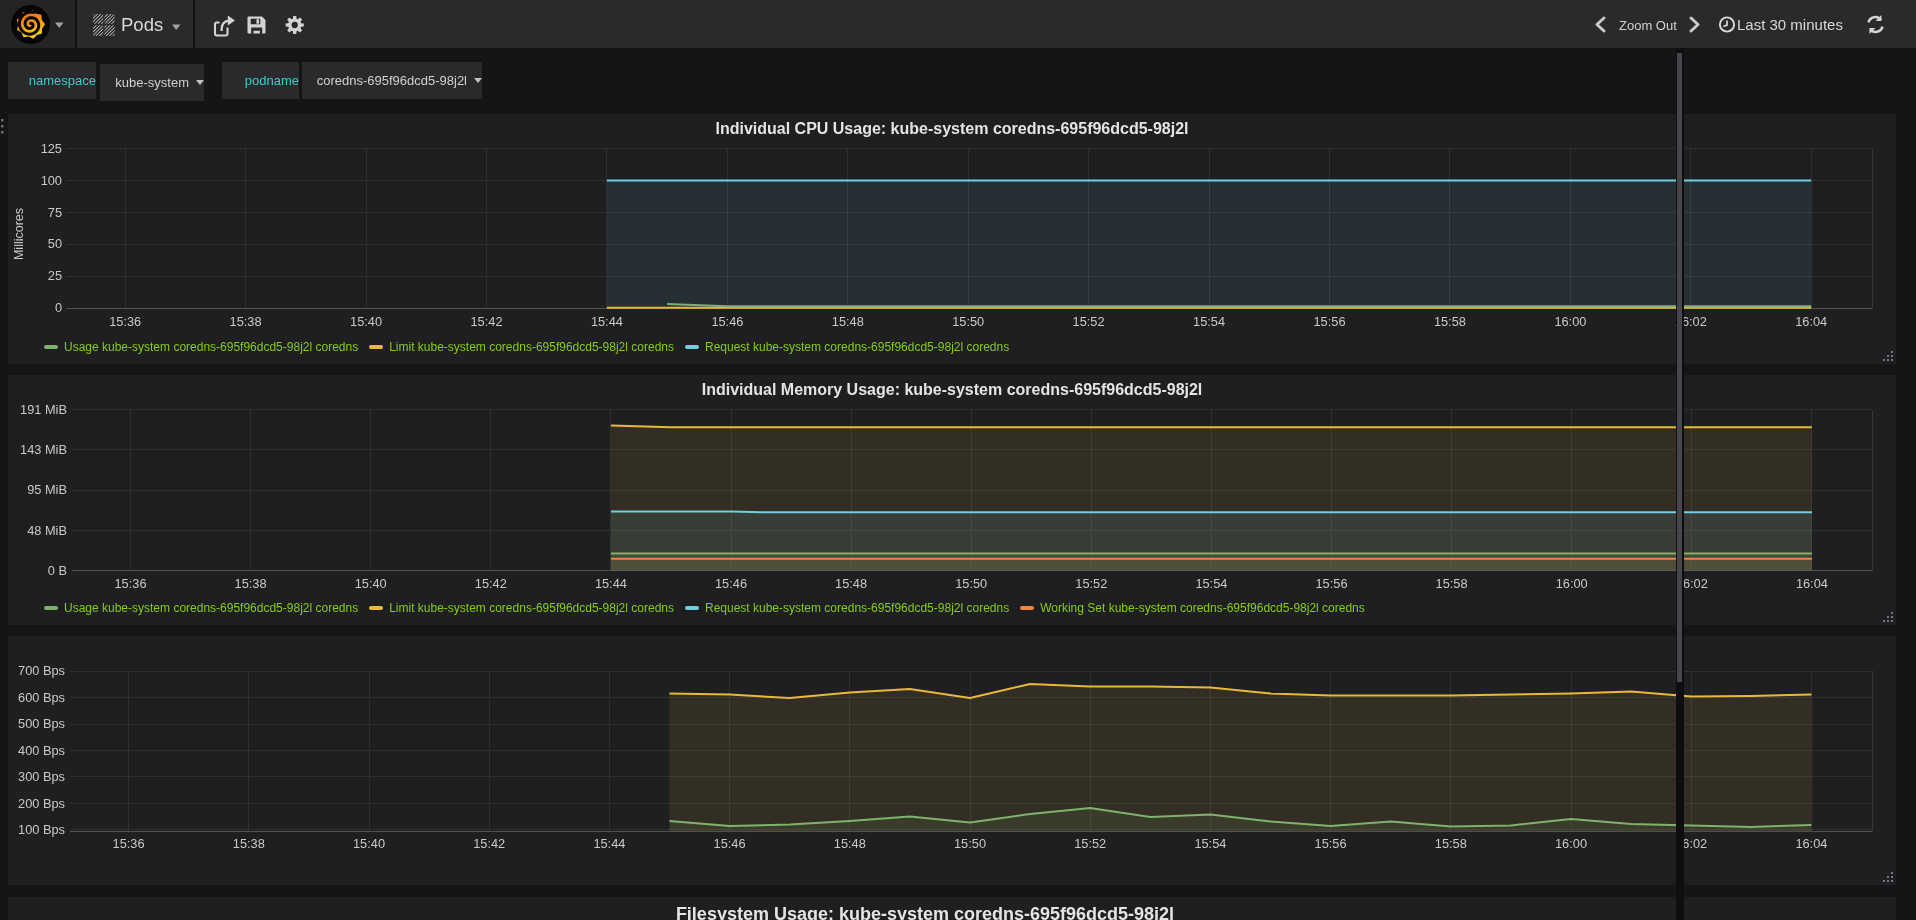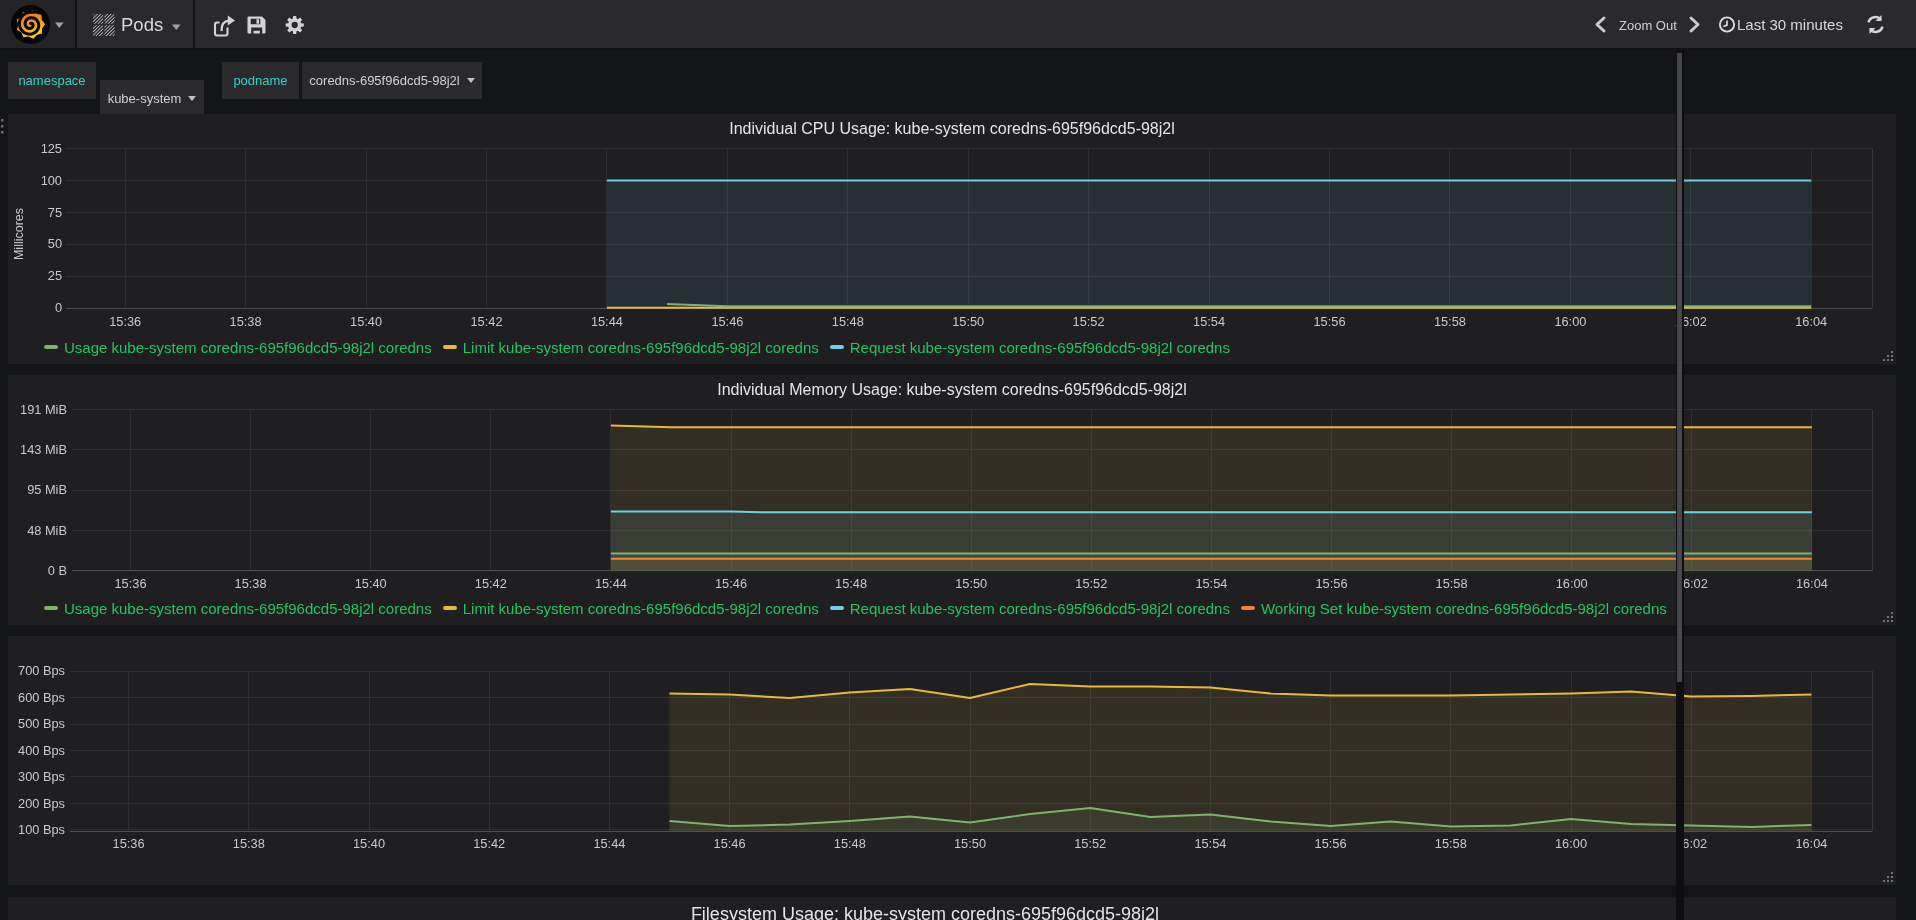--- a/index.html
+++ b/index.html
@@ -1,24 +1,24 @@
 <!DOCTYPE html>
 <html><head><meta charset="utf-8"><style>
 * {margin:0;padding:0;box-sizing:border-box}
 html,body {width:1916px;height:920px;overflow:hidden;background:#141516;font-family:"Liberation Sans",sans-serif}
 #page {position:relative;width:1684px;height:920px;background:#141516}
 #navbar {position:absolute;left:0;top:0;width:1916px;height:49px;background:#111112}
 .nsec {position:absolute;top:0;height:48px;background:#2a2a2c}
-.vbox {position:absolute;background:#2a2a2c;display:flex;align-items:center;justify-content:center;font-size:13px}
+.vbox {position:absolute;background:#2a2a2c;display:flex;align-items:center;justify-content:flex-end;font-size:13px}
 .vlbl {color:#33d1c9}
 .vval {color:#d0d1d2}
 .caret {display:inline-block;margin-left:7px;width:0;height:0;border-left:4.5px solid transparent;border-right:4.5px solid transparent;border-top:5.5px solid #c0c1c2}
 .panel {position:absolute;left:8px;width:1888px;background:#1f1f21}
-.ptitle {position:absolute;top:6px;left:0;width:100%;text-align:center;font-size:16px;font-weight:normal;color:#e3e4e5;letter-spacing:0px}
-.legend {position:absolute;left:36px;height:15px;display:flex;align-items:center;font-size:15px;color:#22c55e;white-space:nowrap}
+.ptitle {position:absolute;top:6px;left:0;width:100%;text-align:center;font-size:16px;font-weight:bold;color:#e3e4e5;letter-spacing:0px}
+.legend {position:absolute;left:36px;height:15px;display:flex;align-items:center;font-size:12px;color:#84cc16;white-space:nowrap}
 .legend .li {display:inline-flex;align-items:center;margin-right:11px}
 .legend .li i {display:inline-block;width:14px;height:4px;border-radius:2px;margin-right:6px}
 #scroll {position:absolute;right:0;top:49px;width:8px;height:871px;background:#0e0e10}
 #thumb {position:absolute;left:1px;top:4px;width:5px;height:629px;background:#47474b}
 </style></head><body>
 <div id="page">
     <div id="navbar">
       <div class="nsec" style="left:0;width:75px;background:#242426"></div>
       <div class="nsec" style="left:77px;width:116px;"></div>
       <div class="nsec" style="left:195px;right:0;"></div>
@@ -77,21 +77,21 @@
 <path d="M308.5,22.3 a7,7 0 0 1 12.3,-2.5"></path>
 <path d="M322.5,26.7 a7,7 0 0 1 -12.3,2.5"></path>
 </g>
 <path d="M321.5,15 v6 h-6 z" fill="#d2d3d4"></path>
 <path d="M309.5,34 v-6 h6 z" fill="#d2d3d4"></path>
 </svg>
     </div>
     <div class="vbox" style="left:8px;top:62px;width:88px;height:37px">
       <span class="vlbl">namespace</span>
     </div>
-    <div class="vbox" style="left:100px;top:80px;width:104px;height:37px">
+    <div class="vbox" style="left:100px;top:64px;width:104px;height:37px">
       <span class="vval">kube-system</span>
       <span class="caret"></span>
     </div>
     <div class="vbox" style="left:222px;top:62px;width:77px;height:37px">
       <span class="vlbl">podname</span>
     </div>
     <div class="vbox" style="left:302px;top:62px;width:180px;height:37px">
       <span class="vval">coredns-695f96dcd5-98j2l</span>
       <span class="caret"></span>
     </div>

